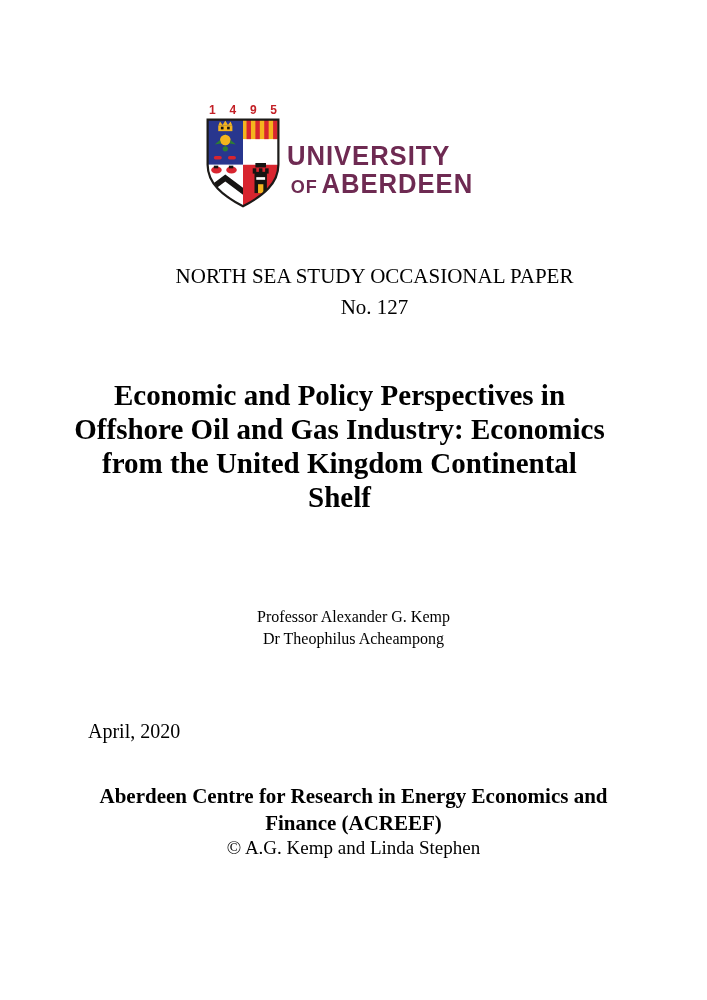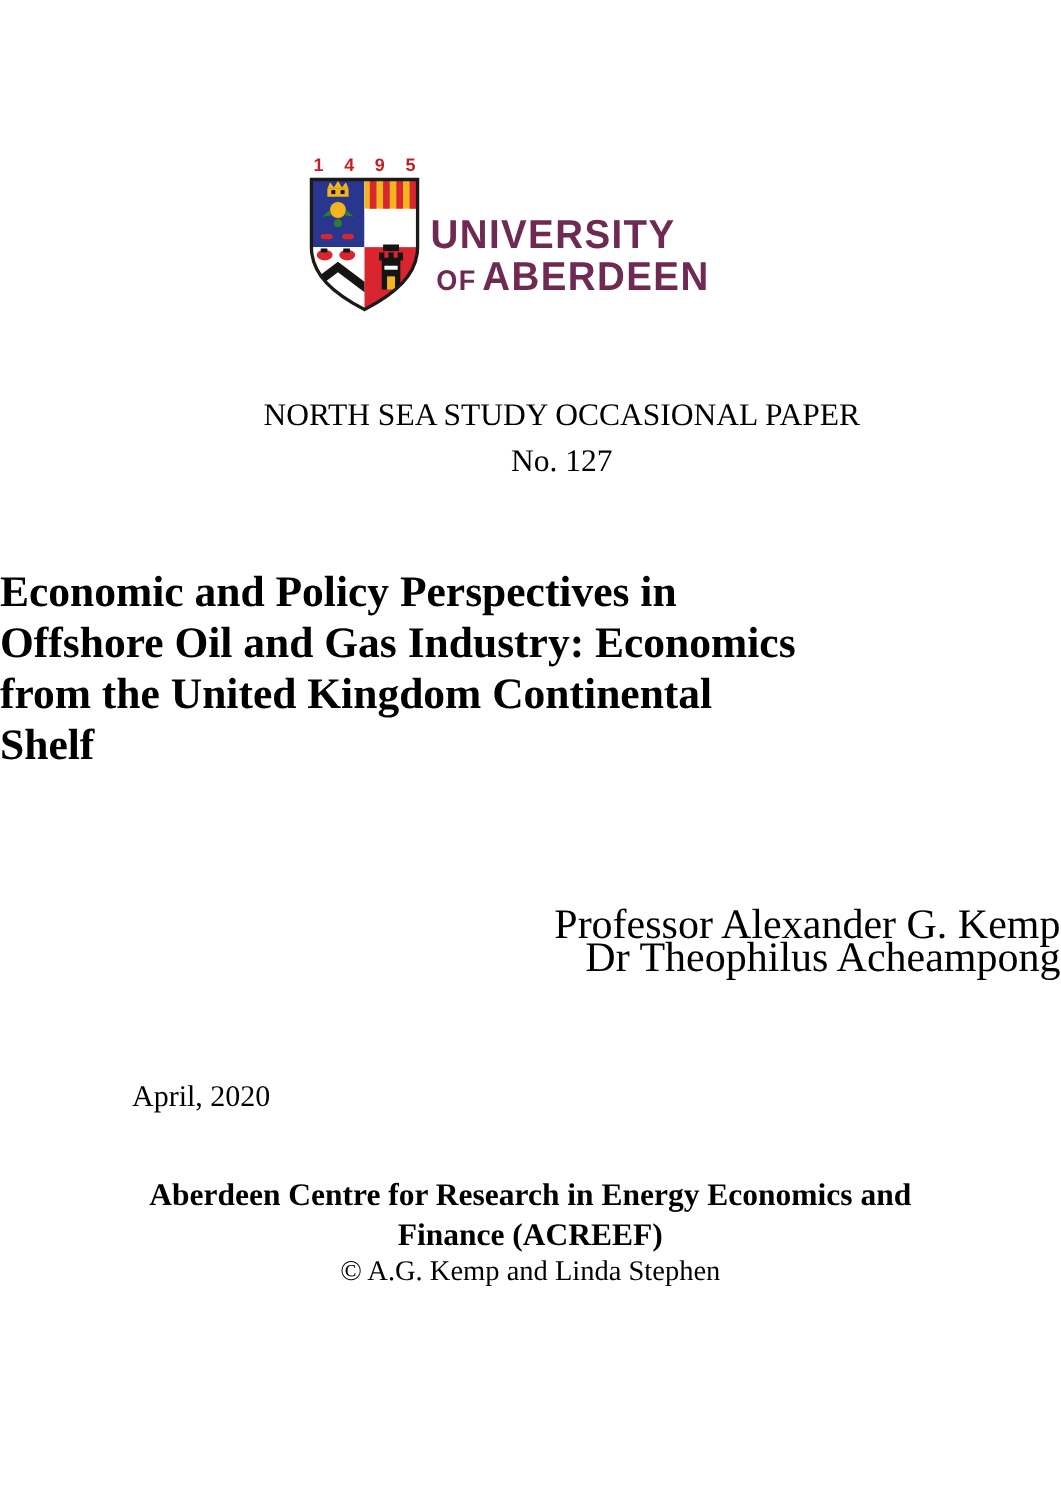--- a/index.html
+++ b/index.html
@@ -68,32 +68,33 @@
     text-align: center;
     font-size: 21px;
     line-height: 31px;
     margin-left: 21px;
   }
   .paper-title {
     position: absolute;
     top: 378px;
     left: 0;
     width: 679px;
+    text-align: center;
     font-weight: bold;
     font-size: 29px;
     line-height: 34px;
     white-space: nowrap;
   }
   .authors {
     position: absolute;
     top: 606px;
     left: 0;
     width: 707px;
-    text-align: right;
-    font-size: 28px;
+    text-align: center;
+    font-size: 16px;
     line-height: 22px;
   }
   .pub-date {
     position: absolute;
     top: 719px;
     left: 88px;
     font-size: 20px;
     line-height: 24px;
     font-family: Liberation Serif, serif;
   }

